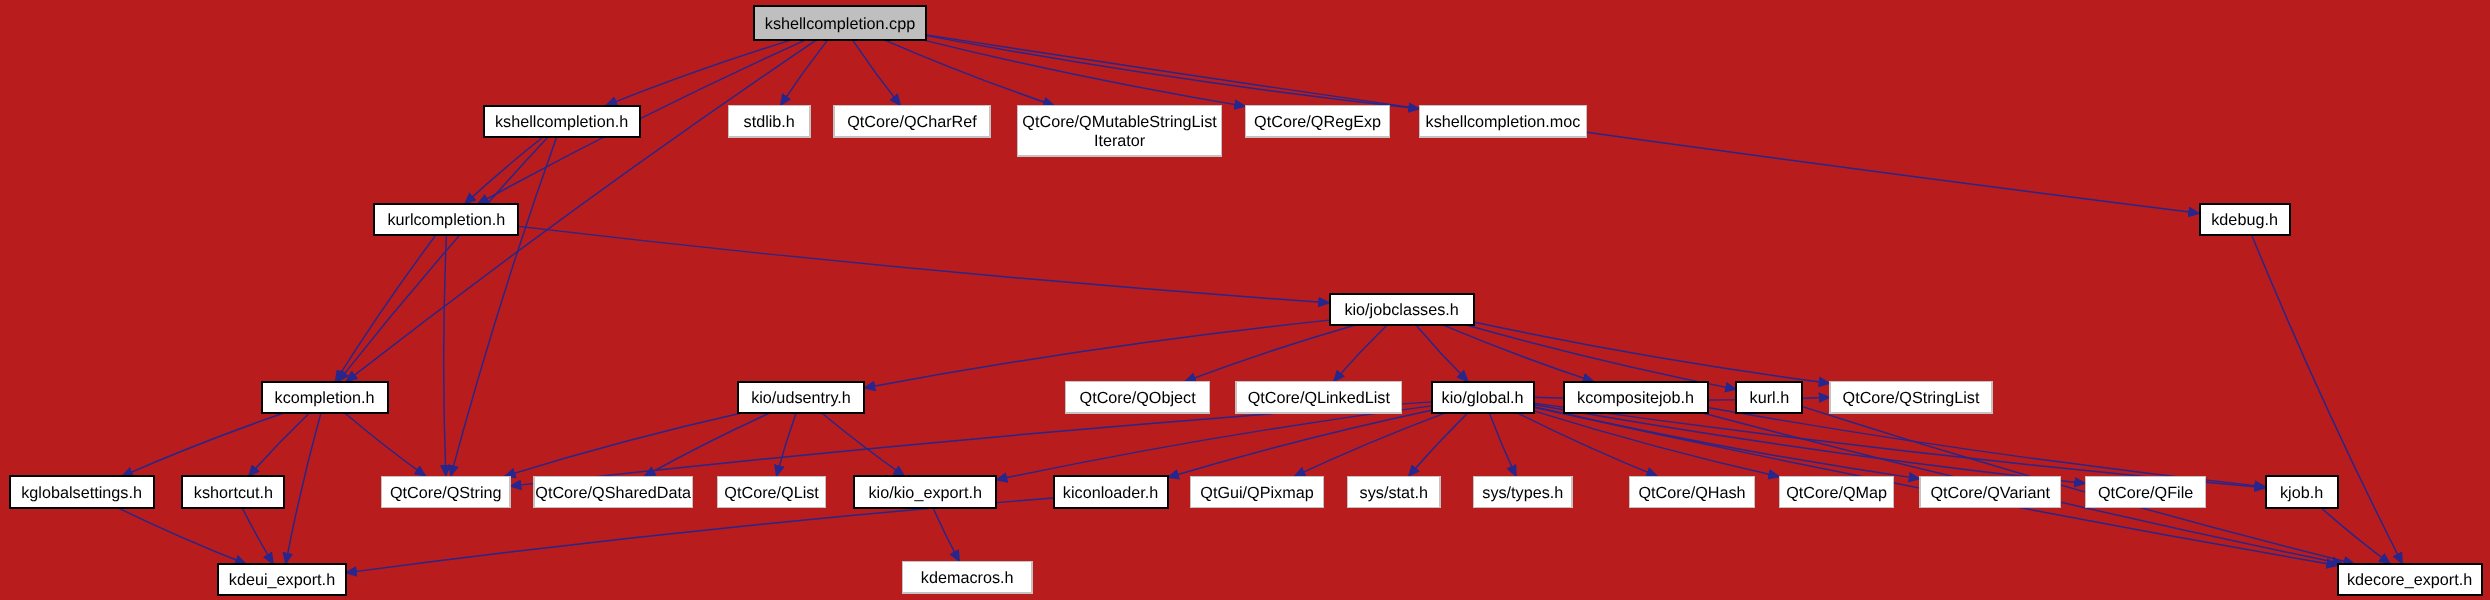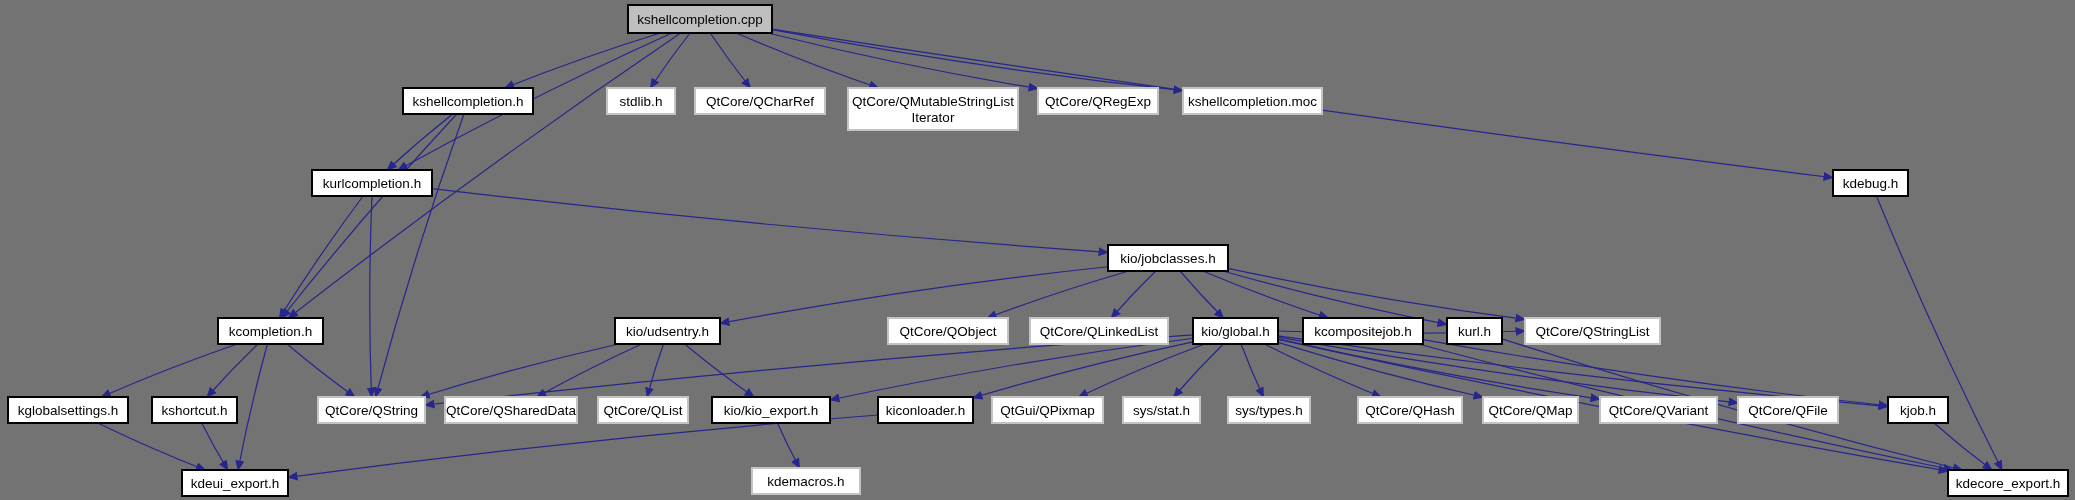--- a/index.html
+++ b/index.html
@@ -5,21 +5,21 @@
   html, body {
     margin: 0;
     padding: 0;
     background: #ffffff;
     font-family: "Liberation Sans", sans-serif;
   }
   .canvas {
     position: relative;
     width: 2075px;
     height: 500px;
-    background: #737373;
+    background: #b91c1c;
     overflow: hidden;
   }
   svg text {
     font-family: "Liberation Sans", "DejaVu Sans", sans-serif;
     font-size: 13.5px;
   }
   .edge-line { fill: none; }
   .node-rect { shape-rendering: crispEdges; }
 </style>
 </head>

